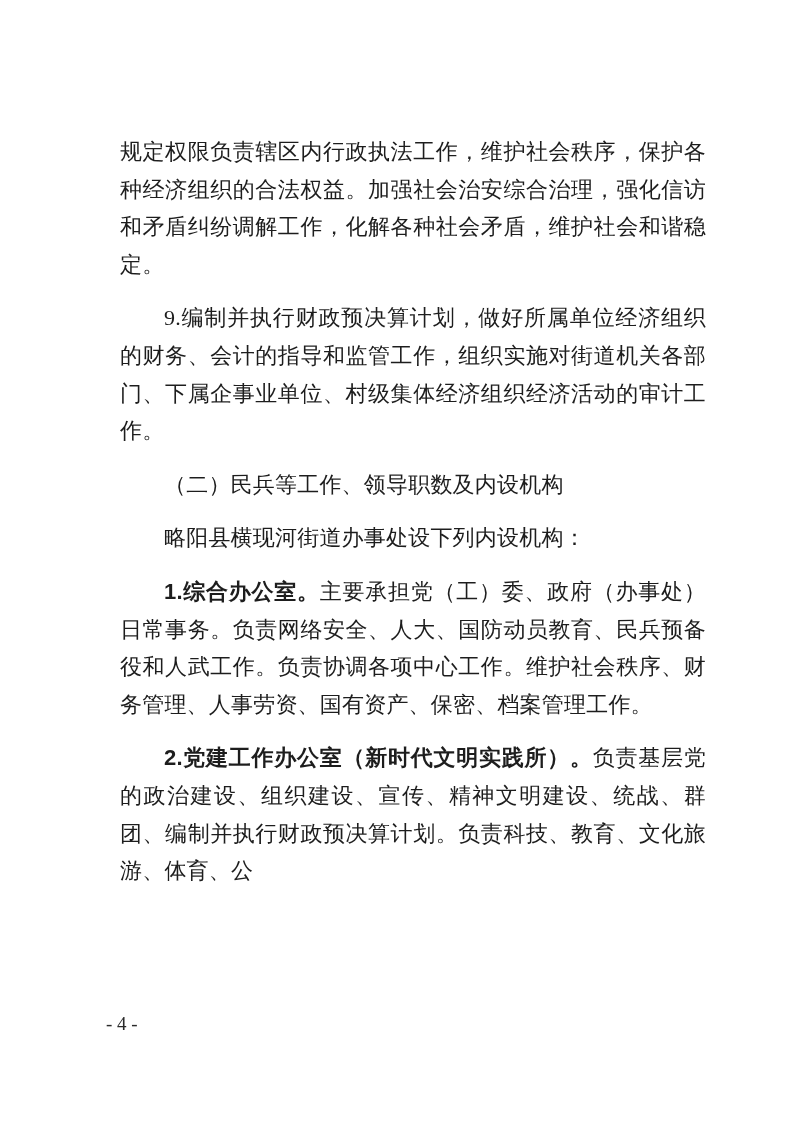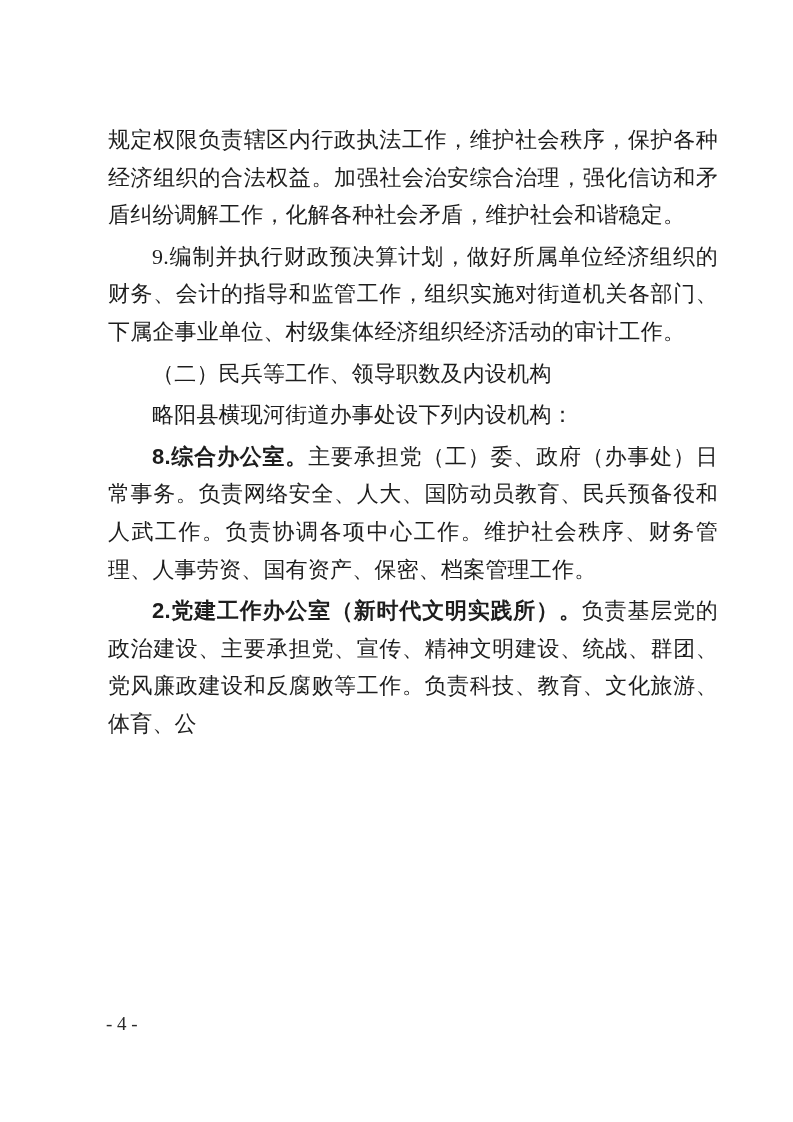--- a/index.html
+++ b/index.html
@@ -16,21 +16,21 @@
     font-family: "Liberation Serif", serif;
     color: #1d1d1d;
   }
   .content {
     position: absolute;
     left: 104px;
     top: 117px;
     width: 618px;
   }
   .para {
-    margin: 4px;
+    margin: 16px;
     font-size: 22px;
     line-height: 37.6px;
     text-align: justify;
     word-break: break-all;
     letter-spacing: 0.2px;
   }
   .para.indent {
     text-indent: 2em;
   }
   .seg {
@@ -53,17 +53,17 @@
 </style>
 </head>
 <body>
 
 <div class="page">
   <div class="content">
       <p class="para"><span class="seg">规定权限负责辖区内行政执法工作，维护社会秩序，保护各种经济组织的合法权益。加强社会治安综合治理，强化信访和矛盾纠纷调解工作，化解各种社会矛盾，维护社会和谐稳定。</span></p>
       <p class="para indent"><span class="seg">9.编制并执行财政预决算计划，做好所属单位经济组织的财务、会计的指导和监管工作，组织实施对街道机关各部门、下属企事业单位、村级集体经济组织经济活动的审计工作。</span></p>
       <p class="para indent"><span class="seg">（二）民兵等工作、领导职数及内设机构</span></p>
       <p class="para indent"><span class="seg">略阳县横现河街道办事处设下列内设机构：</span></p>
-      <p class="para indent"><span class="seg bold">8.综合办公室。</span><span class="seg">主要承担党（工）委、政府（办事处）日常事务。负责网络安全、人大、国防动员教育、民兵预备役和人武工作。负责协调各项中心工作。维护社会秩序、财务管理、人事劳资、国有资产、保密、档案管理工作。</span></p>
-      <p class="para indent"><span class="seg bold">2.党建工作办公室（新时代文明实践所）。</span><span class="seg">负责基层党的政治建设、主要承担党、宣传、精神文明建设、统战、群团、党风廉政建设和反腐败等工作。负责科技、教育、文化旅游、体育、公</span></p>
+      <p class="para indent"><span class="seg bold">1.综合办公室。</span><span class="seg">主要承担党（工）委、政府（办事处）日常事务。负责网络安全、人大、国防动员教育、民兵预备役和人武工作。负责协调各项中心工作。维护社会秩序、财务管理、人事劳资、国有资产、保密、档案管理工作。</span></p>
+      <p class="para indent"><span class="seg bold">2.党建工作办公室（新时代文明实践所）。</span><span class="seg">负责基层党的政治建设、组织建设、宣传、精神文明建设、统战、群团、编制并执行财政预决算计划。负责科技、教育、文化旅游、体育、公</span></p>
     </div>
   <div class="page-number">- 4 -</div>
 </div>
 
 </body></html>

